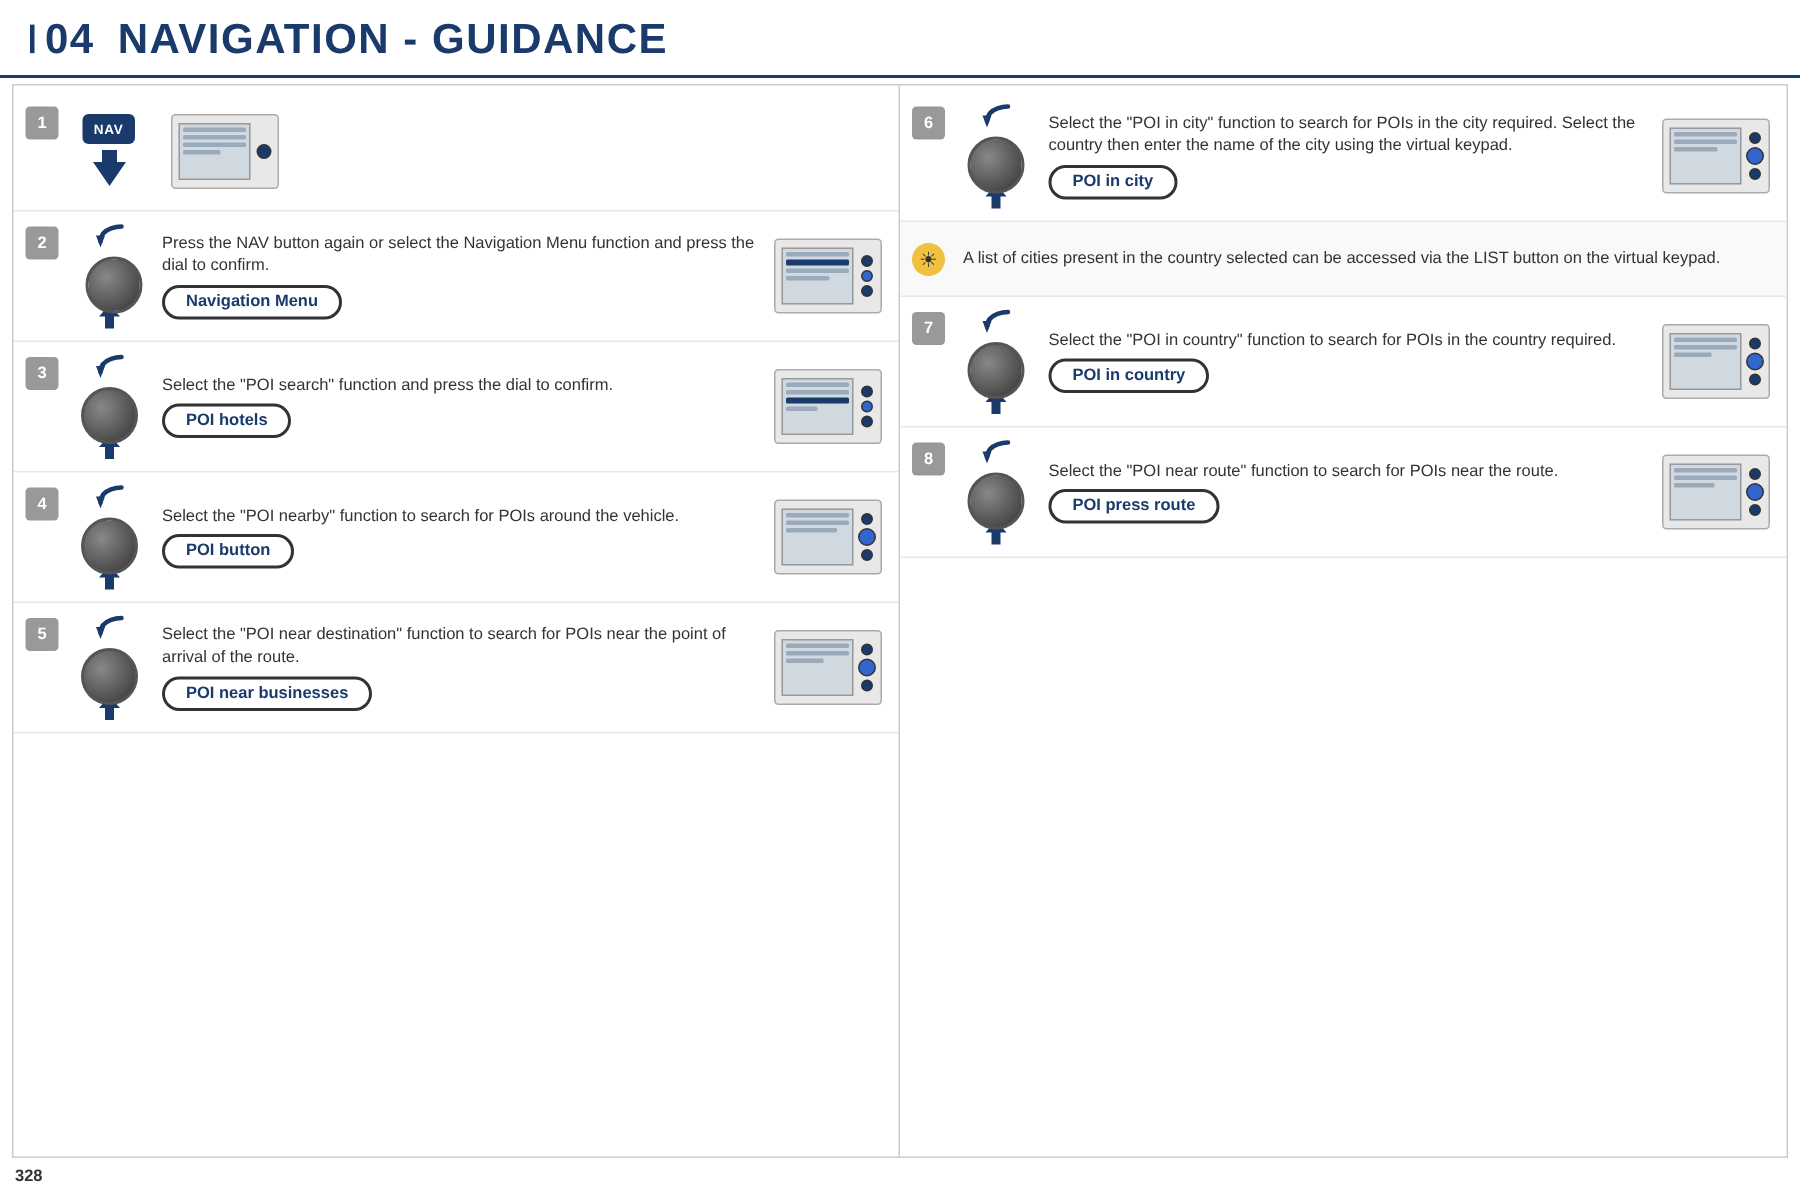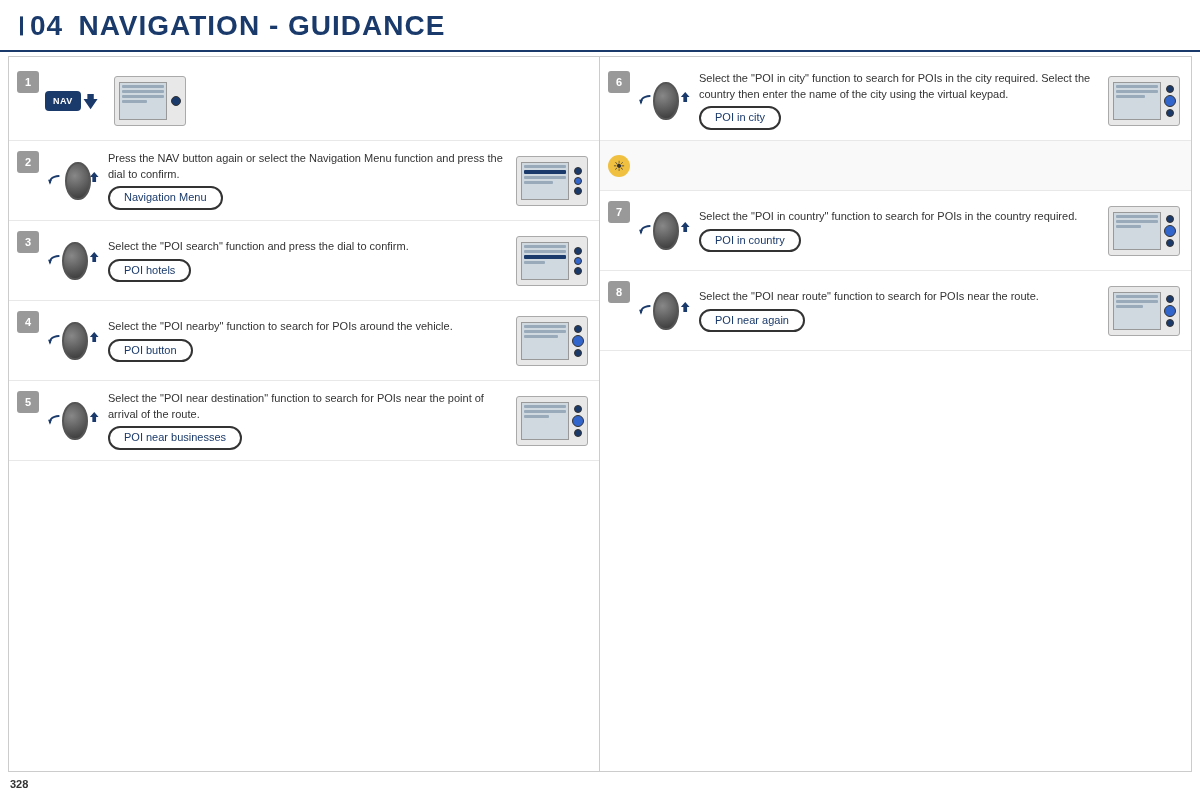--- a/index.html
+++ b/index.html
@@ -140,21 +140,21 @@
       line-height: 1.4;
       color: #333;
     }
 
     .step-badge {
       display: inline-block;
       border: 2px solid #333;
       border-radius: 20px;
       padding: 2px 14px;
       font-size: 11px;
-      font-weight: normal;
+      font-weight: bold;
       color: #1a3a6b;
       margin-top: 4px;
     }
 
     .device-img {
       width: 75px;
       flex-shrink: 0;
       margin-left: 6px;
     }
 
@@ -240,21 +240,21 @@
 
     
     .arrow-svg {
       width: 30px;
       height: 30px;
       fill: #1a3a6b;
     }
 
     .step-icon-wrapper {
       display: flex;
-      flex-direction: row;
+      flex-direction: column;
       align-items: center;
       width: 55px;
       flex-shrink: 0;
       margin-right: 8px;
     }
   </style>
 </head>
 <body>
 
 <div class="page-header">
@@ -468,20 +468,21 @@
               <div class="device-dot"></div>
               <div class="device-dot device-dot-blue" style="width:12px;height:12px;"></div>
               <div class="device-dot"></div>
             </div>
           </div>
         </div>
       </div>
 
       <div class="step-row step-row-special" style="min-height:50px;">
         <div class="sun-icon">☀</div>
+        <div class="step-text" style="padding-left:6px;">A list of cities present in the country selected can be accessed via the LIST button on the virtual keypad.</div>
       </div>
 
       <div class="step-row">
         <div class="step-number">7</div>
         <div class="step-icon-wrapper">
           <svg width="28" height="24" viewBox="0 0 28 24">
             <path d="M22 4 C22 4 8 4 8 14" stroke="#1a3a6b" stroke-width="3" fill="none" stroke-linecap="round"></path>
             <polygon points="5,10 11,10 8,18" fill="#1a3a6b"></polygon>
           </svg>
           <div style="position:relative;width:38px;height:38px;border-radius:50%;background:radial-gradient(circle at 35% 35%, #888, #333);border:2px solid #555;"></div>
@@ -518,21 +519,21 @@
             <path d="M22 4 C22 4 8 4 8 14" stroke="#1a3a6b" stroke-width="3" fill="none" stroke-linecap="round"></path>
             <polygon points="5,10 11,10 8,18" fill="#1a3a6b"></polygon>
           </svg>
           <div style="position:relative;width:38px;height:38px;border-radius:50%;background:radial-gradient(circle at 35% 35%, #888, #333);border:2px solid #555;"></div>
           <svg width="20" height="20" viewBox="0 0 20 20" style="margin-top:-8px;">
             <polygon points="10,2 3,10 7,10 7,18 13,18 13,10 17,10" fill="#1a3a6b"></polygon>
           </svg>
         </div>
         <div class="step-text">
           <span>Select the "POI near route" function to search for POIs near the route.</span><br>
-          <span class="step-badge">POI near again</span>
+          <span class="step-badge">POI press route</span>
         </div>
         <div class="device-img">
           <div class="device-box">
             <div class="device-screen">
               <div class="device-screen-lines">
                 <div class="screen-line"></div>
                 <div class="screen-line"></div>
                 <div class="screen-line" style="width:65%"></div>
               </div>
             </div>

